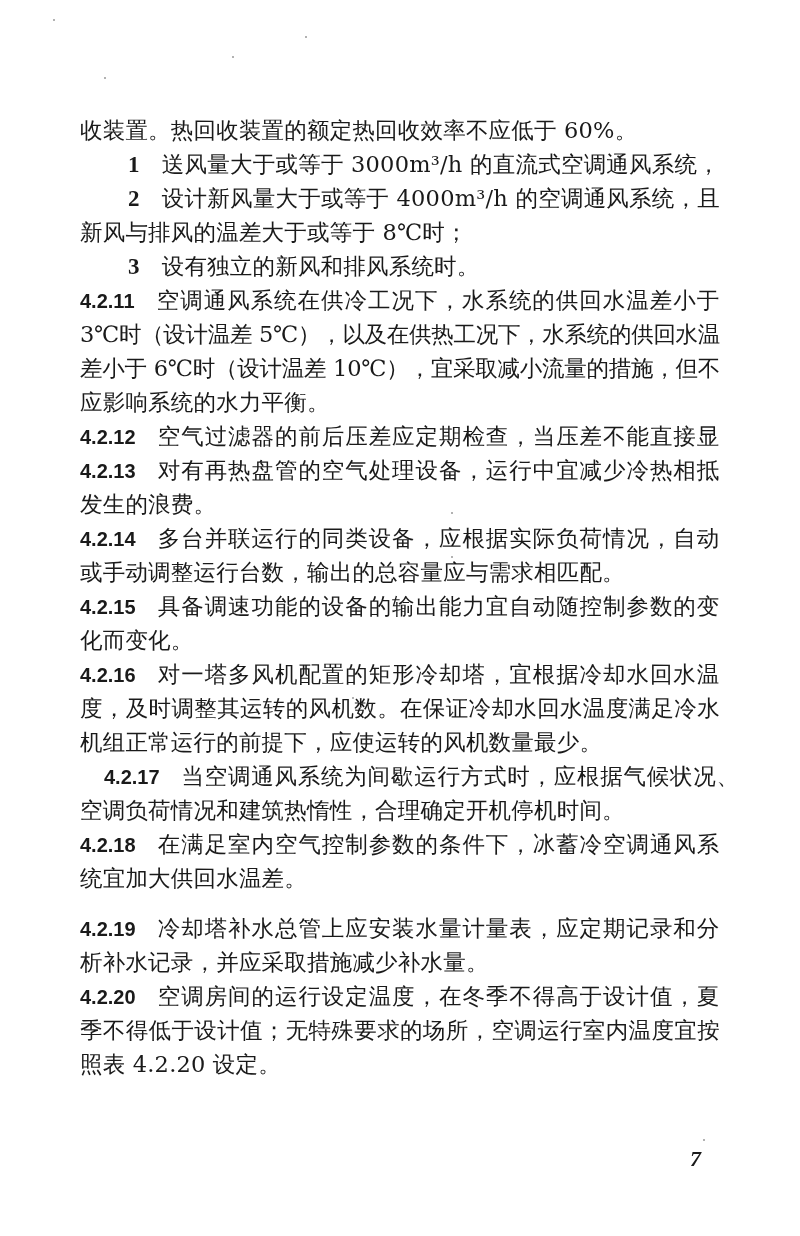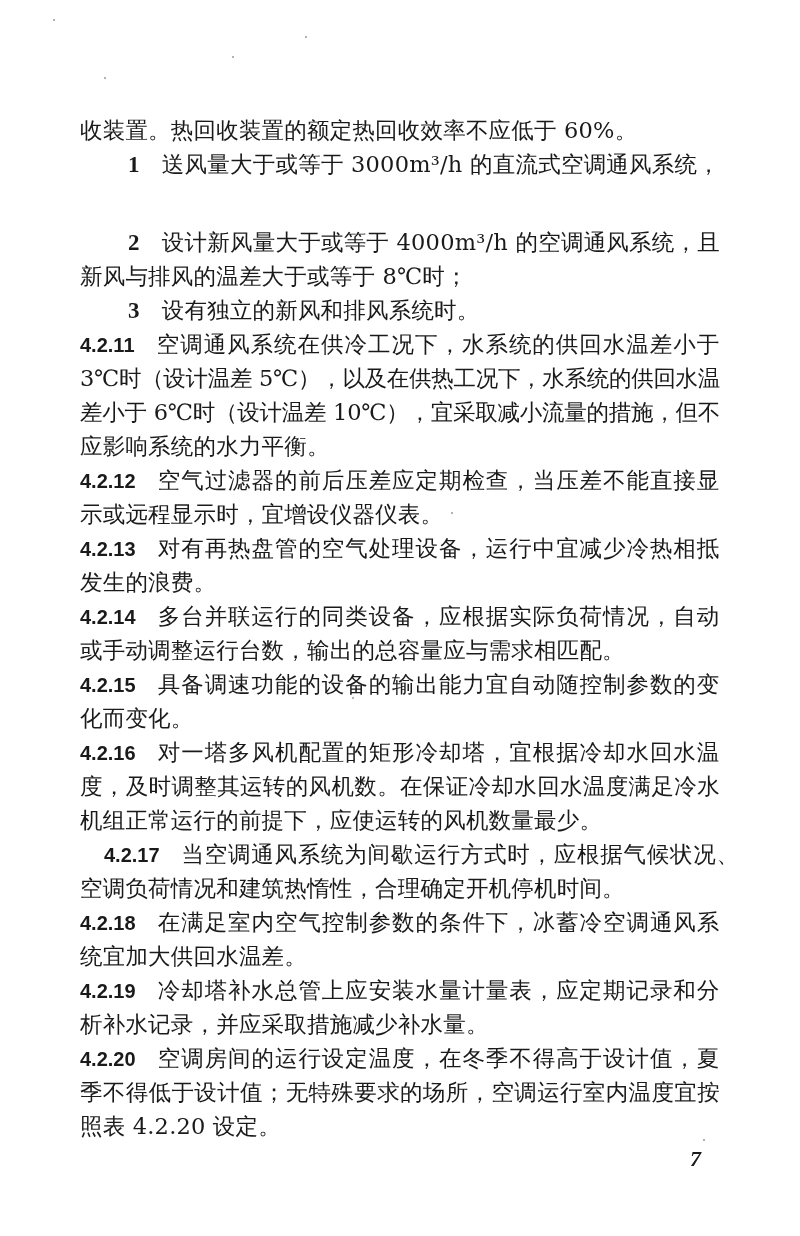--- a/index.html
+++ b/index.html
@@ -65,43 +65,42 @@
       background: #999;
       border-radius: 1px;
     }
   </style>
 </head>
 <body>
 
 <div class="page" id="doc">
     <div class="line last"><span>收装置。热回收装置的额定热回收效率不应低于 60%。</span></div>
     <div class="line indent" style="letter-spacing: 0.234483px;"><span class="item-num">1</span><span>送风量大于或等于 3000m³/h 的直流式空调通风系统，</span></div>
-    <div class="line indent" style="letter-spacing: 0.234483px; margin-top: 44px;"><span class="item-num">2</span><span>设计新风量大于或等于 4000m³/h 的空调通风系统，且</span></div>
+    <div class="line indent" style="letter-spacing: 0.234483px;"><span class="item-num">2</span><span>设计新风量大于或等于 4000m³/h 的空调通风系统，且</span></div>
     <div class="line last"><span>新风与排风的温差大于或等于 8℃时；</span></div>
     <div class="line last indent"><span class="item-num">3</span><span>设有独立的新风和排风系统时。</span></div>
     <div class="line" style="letter-spacing: 0.786207px;"><span class="clause-num">4.2.11</span><span>空调通风系统在供冷工况下，水系统的供回水温差小于</span></div>
     <div class="line" style="letter-spacing: -0.317241px;"><span>3℃时（设计温差 5℃），以及在供热工况下，水系统的供回水温</span></div>
     <div class="line" style="letter-spacing: -0.266667px;"><span>差小于 6℃时（设计温差 10℃），宜采取减小流量的措施，但不</span></div>
     <div class="line last"><span>应影响系统的水力平衡。</span></div>
     <div class="line" style="letter-spacing: 0.751724px;"><span class="clause-num">4.2.12</span><span>空气过滤器的前后压差应定期检查，当压差不能直接显</span></div>
-    <div class="line last"><span>示或远程显示时，宜增设仪器仪表。</span></div>
     <div class="line" style="letter-spacing: 0.751724px;"><span class="clause-num">4.2.13</span><span>对有再热盘管的空气处理设备，运行中宜减少冷热相抵</span></div>
     <div class="line last"><span>发生的浪费。</span></div>
     <div class="line" style="letter-spacing: 0.751724px;"><span class="clause-num">4.2.14</span><span>多台并联运行的同类设备，应根据实际负荷情况，自动</span></div>
     <div class="line last"><span>或手动调整运行台数，输出的总容量应与需求相匹配。</span></div>
     <div class="line" style="letter-spacing: 0.751724px;"><span class="clause-num">4.2.15</span><span>具备调速功能的设备的输出能力宜自动随控制参数的变</span></div>
     <div class="line last"><span>化而变化。</span></div>
     <div class="line" style="letter-spacing: 0.751724px;"><span class="clause-num">4.2.16</span><span>对一塔多风机配置的矩形冷却塔，宜根据冷却水回水温</span></div>
     <div class="line" style="letter-spacing: 0.348148px;"><span>度，及时调整其运转的风机数。在保证冷却水回水温度满足冷水</span></div>
     <div class="line last"><span>机组正常运行的前提下，应使运转的风机数量最少。</span></div>
     <div class="line" style="letter-spacing: 0.751724px; margin-left: 24px;"><span class="clause-num">4.2.17</span><span>当空调通风系统为间歇运行方式时，应根据气候状况、</span></div>
     <div class="line last"><span>空调负荷情况和建筑热惰性，合理确定开机停机时间。</span></div>
     <div class="line" style="letter-spacing: 0.751724px;"><span class="clause-num">4.2.18</span><span>在满足室内空气控制参数的条件下，冰蓄冷空调通风系</span></div>
     <div class="line last"><span>统宜加大供回水温差。</span></div>
-    <div class="line" style="letter-spacing: 0.751724px;"><span class="clause-num">4.2.19</span><span>冷却塔补水总管上应安装水量计量表，应定期记录和分</span></div>
+    <div class="line" style="letter-spacing: 0.751724px; margin-top: 16px;"><span class="clause-num">4.2.19</span><span>冷却塔补水总管上应安装水量计量表，应定期记录和分</span></div>
     <div class="line last"><span>析补水记录，并应采取措施减少补水量。</span></div>
     <div class="line" style="letter-spacing: 0.751724px;"><span class="clause-num">4.2.20</span><span>空调房间的运行设定温度，在冬季不得高于设计值，夏</span></div>
     <div class="line" style="letter-spacing: 0.348148px;"><span>季不得低于设计值；无特殊要求的场所，空调运行室内温度宜按</span></div>
     <div class="line last"><span>照表 4.2.20 设定。</span></div>
   </div>
 
 <div class="page-number">7</div>
 
 <div class="speck" style="left:53px;top:19px;"></div>
 <div class="speck" style="left:232px;top:56px;"></div>

